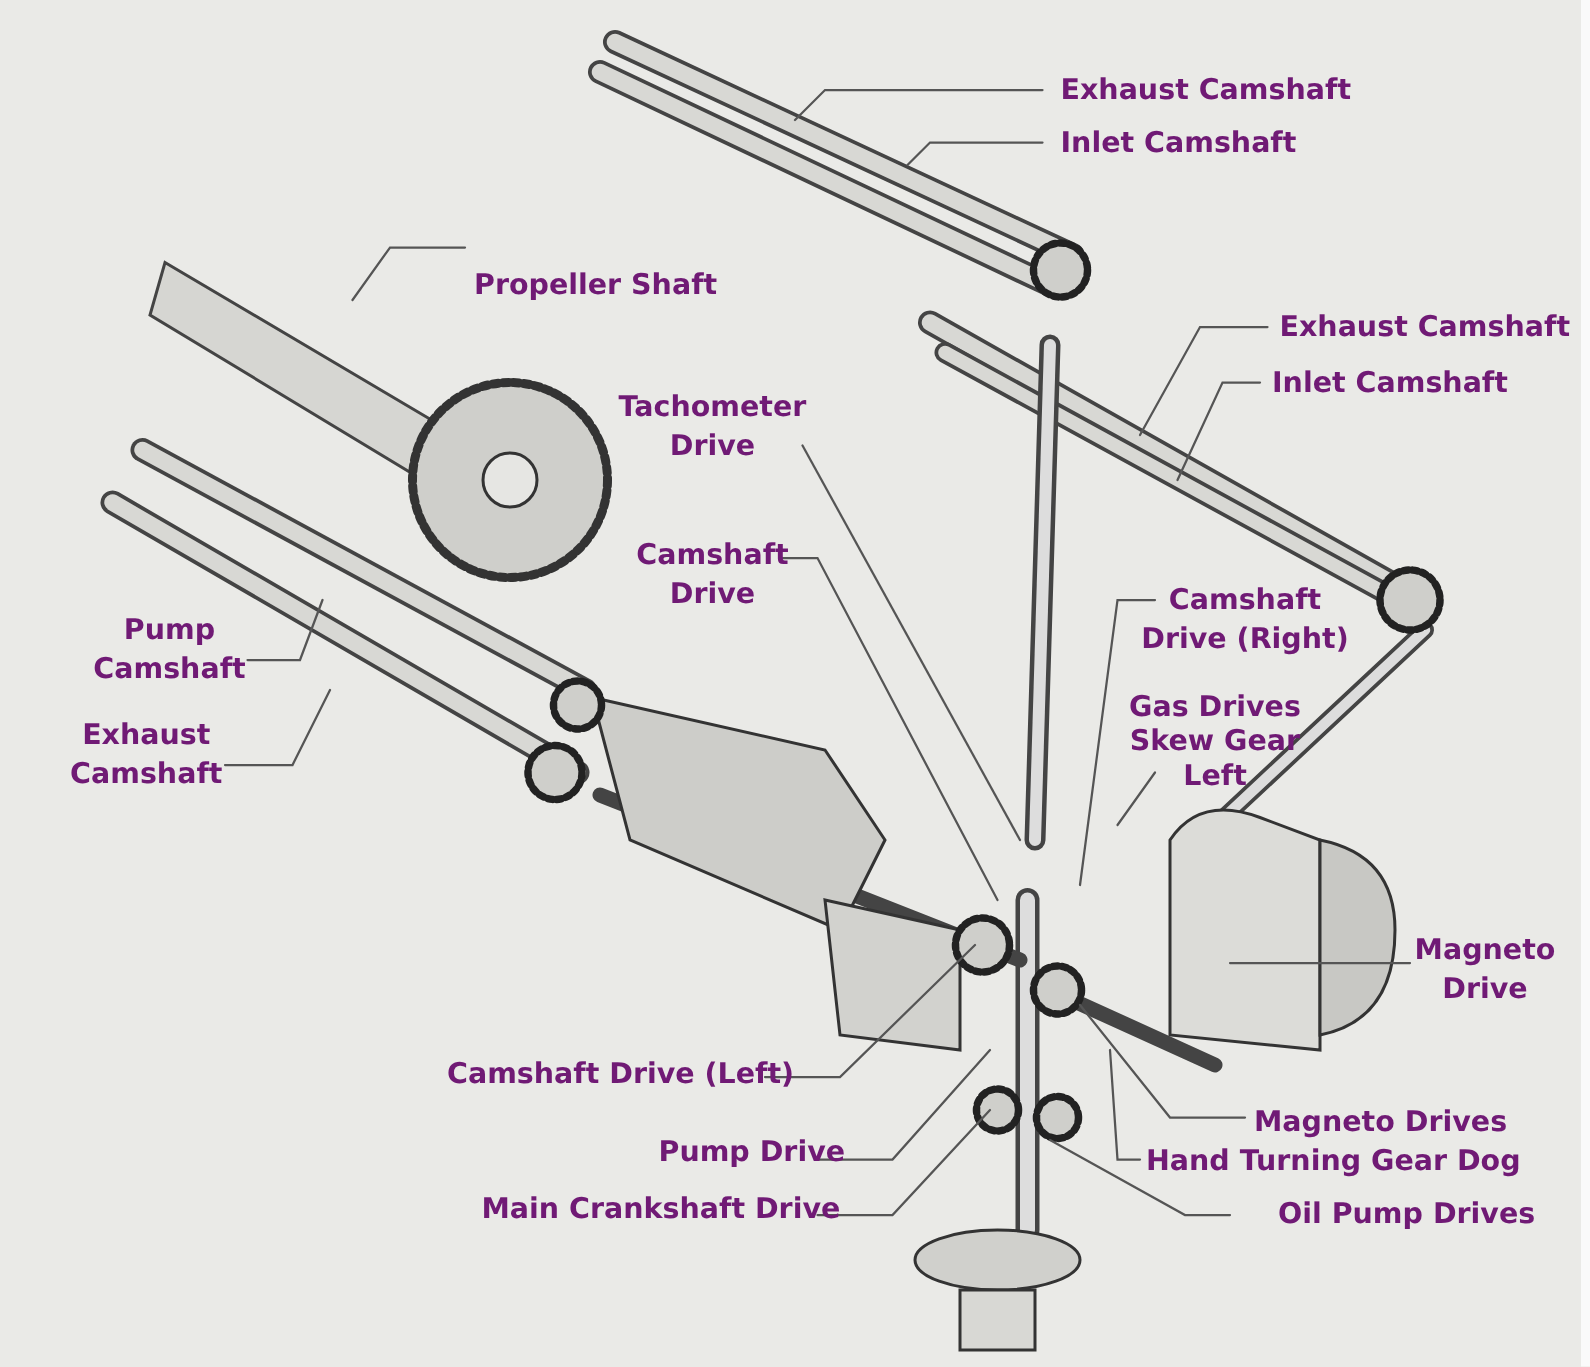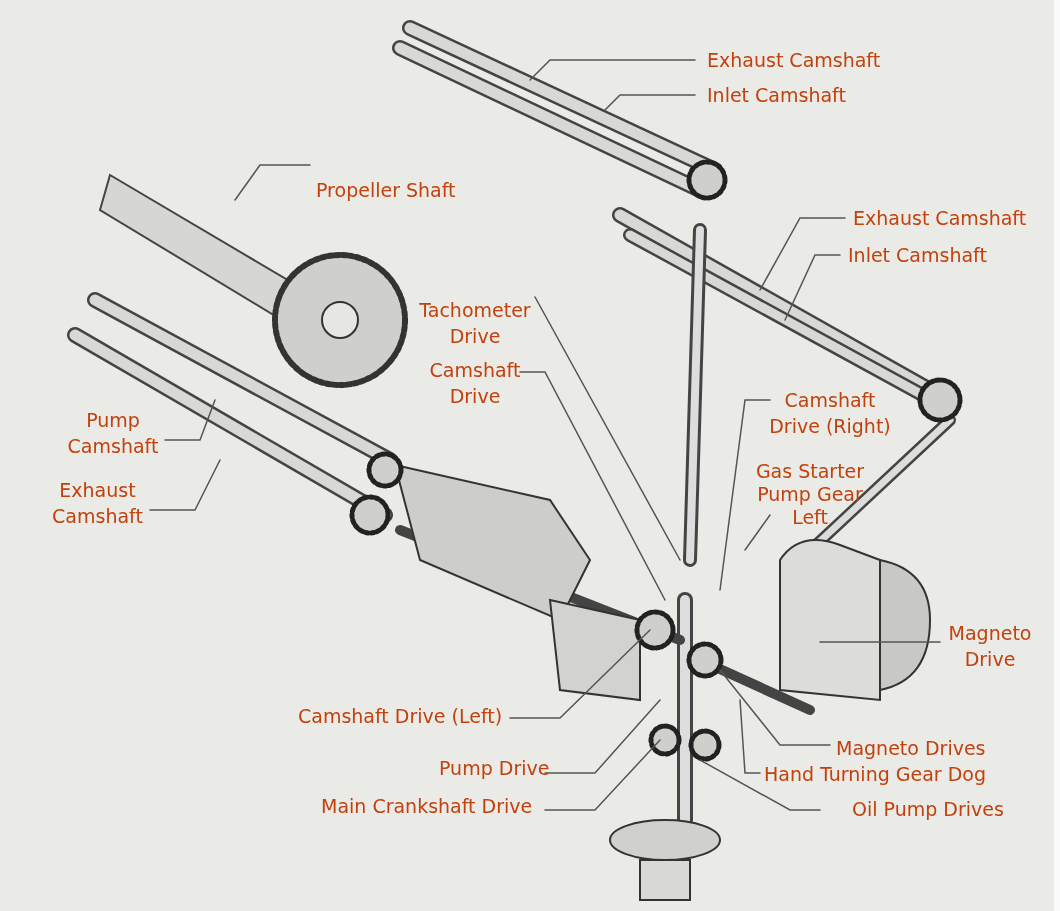--- a/index.html
+++ b/index.html
@@ -1,20 +1,20 @@
 <!DOCTYPE html>
 <html><head>
 <meta charset="utf-8">
 <style>
   html,body{margin:0;padding:0;}
   body{width:1060px;height:911px;background:#e9e9e6;overflow:hidden;position:relative;font-family:"DejaVu Sans",sans-serif;}
   .stage{position:absolute;left:0;top:0;width:1060px;height:911px;background:#eaeae7;}
   .edge{position:absolute;right:0;top:0;width:6px;height:911px;background:#fafafa;}
   svg.art{position:absolute;left:0;top:0;}
-  .lbl{position:absolute;color:#c2410c;font-size:19px;line-height:26px;white-space:nowrap;}
+  .lbl{position:absolute;color:#701a75;font-size:19px;line-height:26px;white-space:nowrap;font-weight:bold;}
   .c{text-align:center;}
 </style>
 </head>
 <body>
 
 <div class="stage">
   <svg class="art" width="1060" height="911" viewBox="0 0 1060 911">
     <g fill="none" stroke="#333" stroke-linecap="round">
 
       <g>
@@ -105,39 +105,39 @@
       </g>
     </g>
   </svg>
 
   <div class="lbl" style="left:707px;top:47px;">Exhaust Camshaft</div>
   <div class="lbl" style="left:707px;top:82px;">Inlet Camshaft</div>
   <div class="lbl" style="left:316px;top:153px;margin-top:24px;">Propeller Shaft</div>
   <div class="lbl" style="left:853px;top:205px;">Exhaust Camshaft</div>
   <div class="lbl" style="left:848px;top:242px;">Inlet Camshaft</div>
 
-  <div class="lbl c" style="left:400px;top:258px;width:150px;margin-top:39px;">
+  <div class="lbl c" style="left:400px;top:258px;width:150px;">
     <div>Tachometer</div>
     <div>Drive</div>
   </div>
   <div class="lbl c" style="left:410px;top:357px;width:130px;">
     <div>Camshaft</div>
     <div>Drive</div>
   </div>
   <div class="lbl c" style="left:760px;top:387px;width:140px;">
     <div>Camshaft</div>
     <div>Drive (Right)</div>
   </div>
   <div class="lbl c" style="left:48px;top:407px;width:130px;">
     <div>Pump</div>
     <div>Camshaft</div>
   </div>
   <div class="lbl c" style="left:745px;top:460px;width:130px;line-height:23px;">
-    <div>Gas Starter</div>
-    <div>Pump Gear</div>
+    <div>Gas Drives</div>
+    <div>Skew Gear</div>
     <div>Left</div>
   </div>
   <div class="lbl c" style="left:30px;top:477px;width:135px;">
     <div>Exhaust</div>
     <div>Camshaft</div>
   </div>
   <div class="lbl c" style="left:935px;top:620px;width:110px;">
     <div>Magneto</div>
     <div>Drive</div>
   </div>

